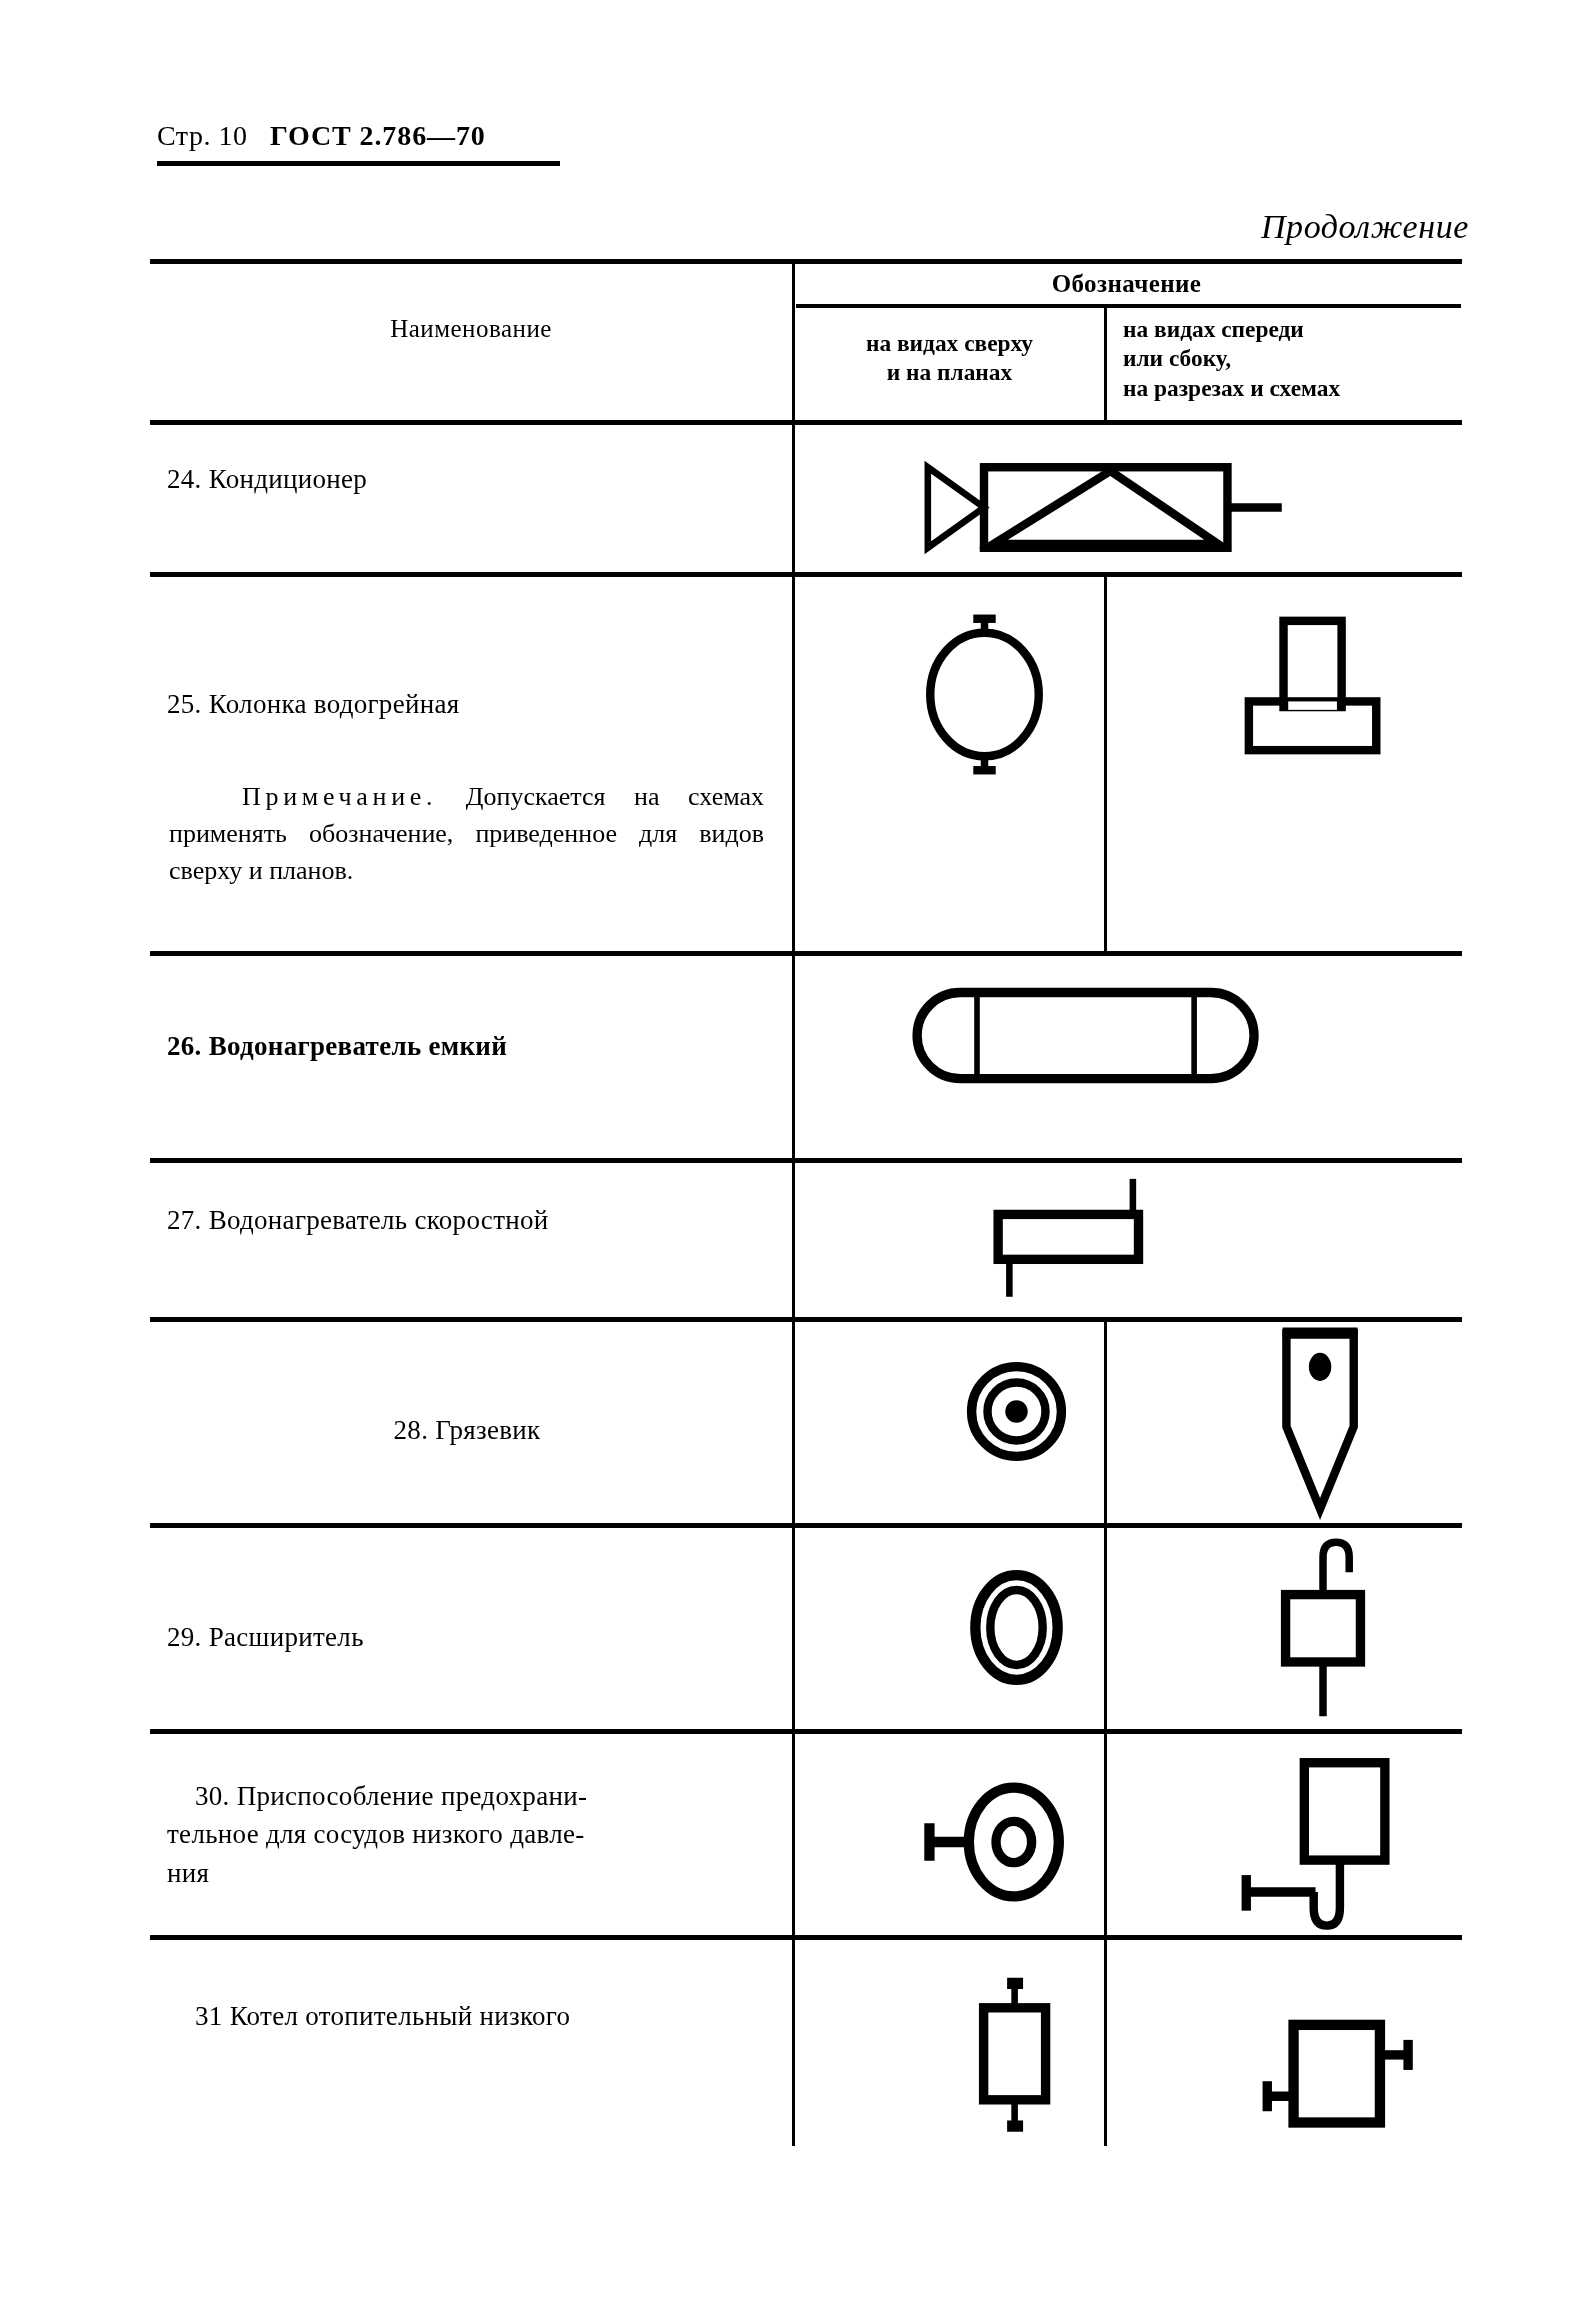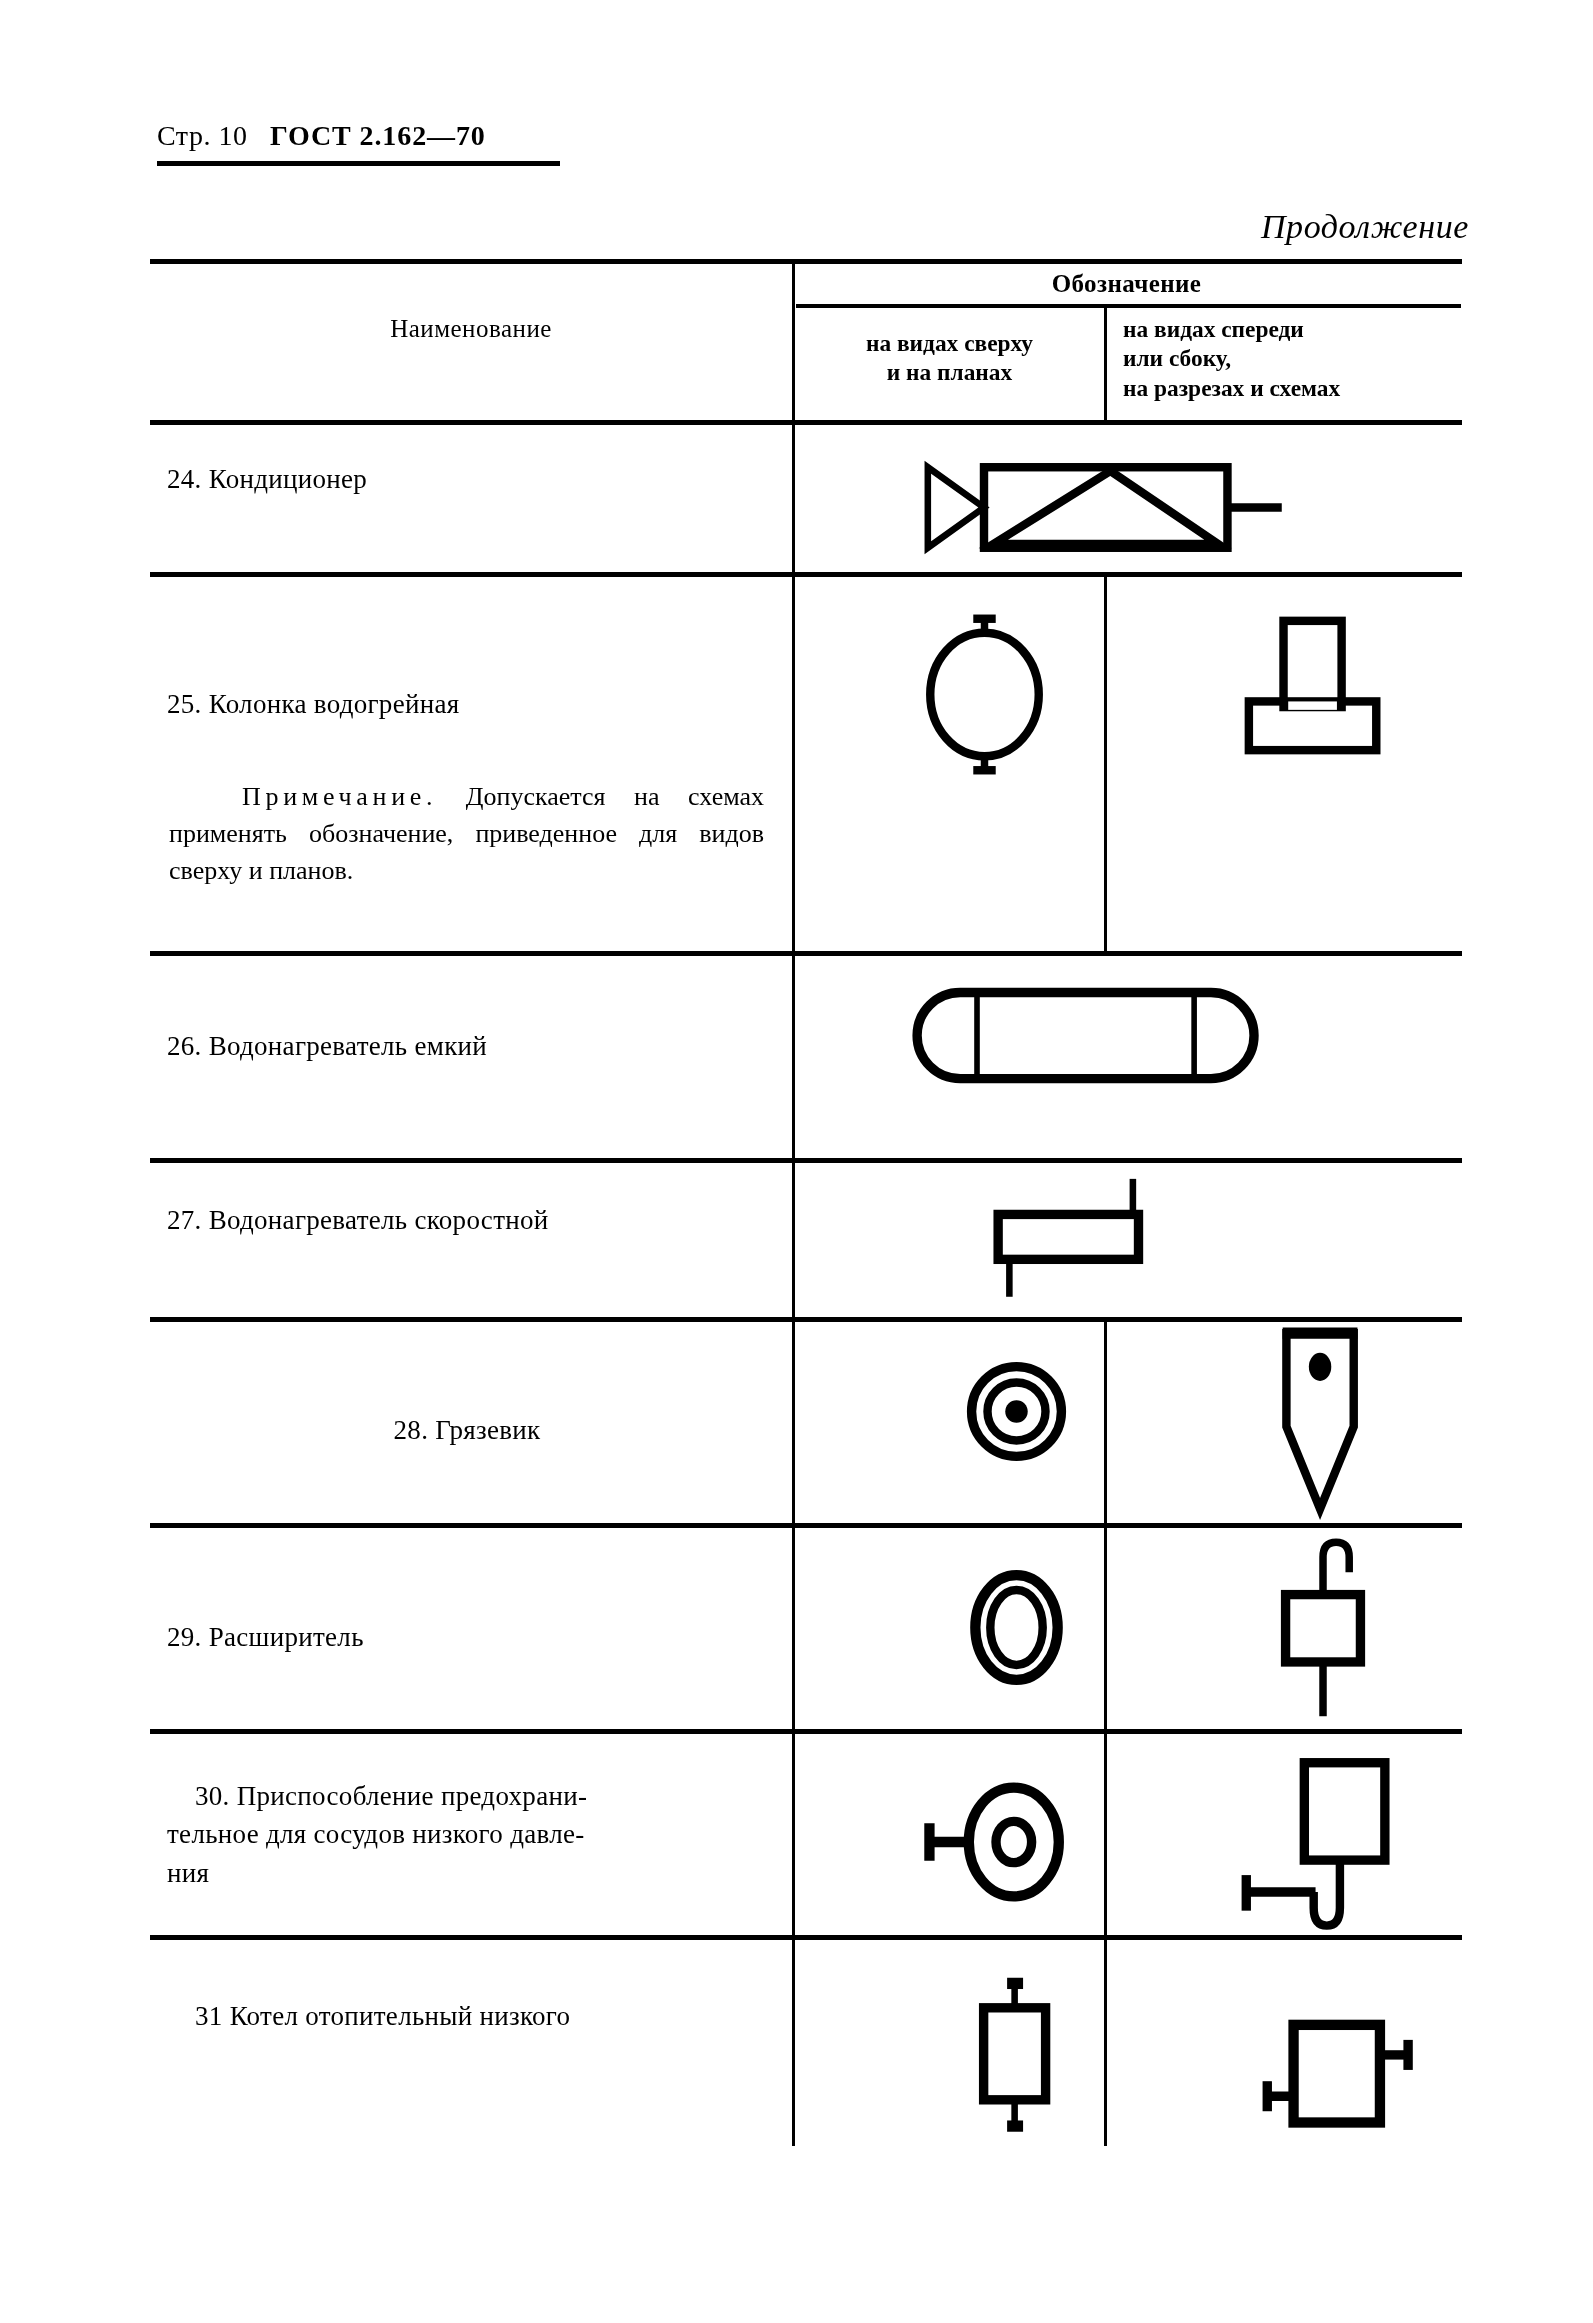--- a/index.html
+++ b/index.html
@@ -134,21 +134,21 @@
   .sym {
     position: absolute;
   }
   svg { display: block; overflow: visible; }
 </style>
 </head>
 <body>
 
 <div class="page-header">
   <span class="ph-part">Стр. 10</span>
-  <span class="ph-std">ГОСТ 2.162—70</span>
+  <span class="ph-std">ГОСТ 2.786—70</span>
 </div>
 <div class="header-rule"></div>
 
 <div class="continuation">Продолжение</div>
 
 <div class="table">
 
   <div class="hline thick" style="top:0px;   width:1312px;"></div>
   <div class="hline" style="top:45px;  left:646px; width:665px;"></div>
   <div class="hline thick" style="top:161px; width:1312px;"></div>
@@ -211,21 +211,21 @@
       <rect x="55" y="6" width="62" height="92" fill="none" stroke="#000" stroke-width="9"></rect>
       <rect x="18" y="92" width="136" height="52" fill="none" stroke="#000" stroke-width="9"></rect>
       <rect x="60" y="92" width="52" height="9" fill="#fff" stroke="none"></rect>
     </svg>
   </div>
 
   <div class="note" style="top:520px;">
     <span class="em">Примечание.</span><span> Допускается на схемах применять обозначение,  приведенное для видов сверху и планов.</span>
   </div>
 
-  <div class="row-label" style="top:768px;">26. Водонагреватель  емкий</div>
+  <div class="row-label" style="top:768px;font-weight:bold;">26. Водонагреватель  емкий</div>
   <div class="sym" style="left:754px; top:726px;">
     <svg width="365" height="103" viewBox="0 0 390 110">
       <rect x="14" y="8" width="360" height="92" rx="46" ry="46" fill="none" stroke="#000" stroke-width="10"></rect>
       <line x1="78" y1="10" x2="78" y2="98" stroke="#000" stroke-width="6"></line>
       <line x1="310" y1="10" x2="310" y2="98" stroke="#000" stroke-width="6"></line>
     </svg>
   </div>
 
   <div class="row-label" style="top:942px;">27. Водонагреватель  скоростной</div>
   <div class="sym" style="left:801px; top:726px;">

